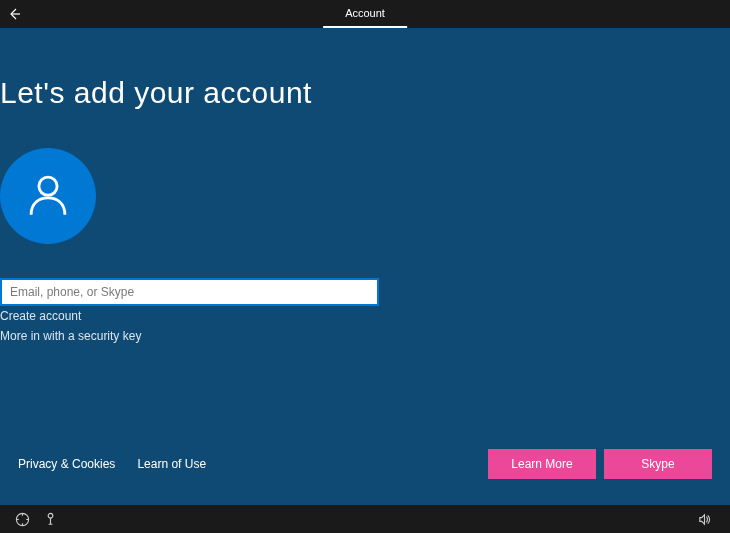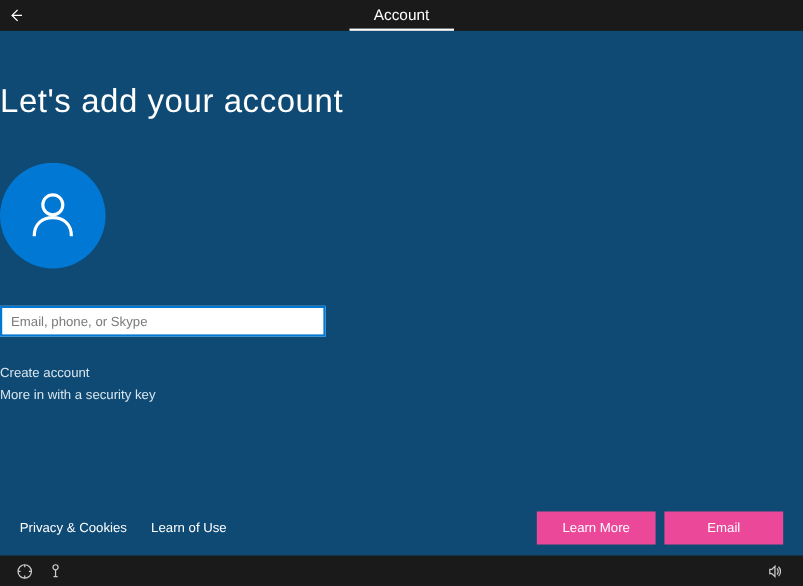--- a/index.html
+++ b/index.html
@@ -30,21 +30,21 @@
       align-items: center;
       justify-content: center;
       color: #fff;
       cursor: pointer;
     }
     .tab {
       position: absolute;
       left: 50%;
       transform: translateX(-50%);
       color: #fff;
-      font-size: 14px;
+      font-size: 11px;
       height: 28px;
       display: flex;
       align-items: center;
       padding: 0 22px;
       border-bottom: 2px solid #fff;
     }
     .content {
       flex: 1;
       background: #0e4a73;
       display: flex;
@@ -67,49 +67,49 @@
       height: 96px;
       border-radius: 50%;
       background: #0078d4;
       display: flex;
       align-items: center;
       justify-content: center;
       margin-top: 38px;
     }
     .input-wrap {
       margin-top: 34px;
-      width: 296px;
+      width: 379px;
     }
     .email-input {
       width: 100%;
       height: 28px;
       background: #fff;
       border: 2px solid #0078d4;
       font-size: 12px;
       padding: 0 8px;
       outline: none;
       color: #333;
     }
     .email-input::placeholder {
       color: #7a7a7a;
     }
     .links {
       width: 340px;
-      margin-top: 26px;
+      margin-top: 3px;
     }
     .link {
       font-size: 12px;
       color: #d9e6ef;
       cursor: pointer;
       display: block;
       margin-bottom: 6px;
     }
     .footer-row {
       position: absolute;
-      bottom: 38px;
+      bottom: 54px;
       left: 0;
       right: 0;
       display: flex;
       align-items: center;
       padding: 0 18px;
     }
     .footer-link {
       font-size: 12px;
       color: #fff;
       cursor: pointer;
@@ -186,21 +186,21 @@
   <div class="links">
     <span class="link">Create account</span>
     <span class="link">More in with a security key</span>
   </div>
 
   <div class="footer-row">
     <span class="footer-link">Privacy &amp; Cookies</span>
     <span class="footer-link">Learn of Use</span>
     <div class="footer-spacer"></div>
     <button class="btn">Learn More</button>
-    <button class="btn">Email</button>
+    <button class="btn">Skype</button>
   </div>
 </div>
 
 <div class="taskbar">
   <div class="taskbar-icon">
     <svg width="15" height="15" viewBox="0 0 16 16" fill="none" stroke="currentColor" stroke-width="1.2">
       <circle cx="8" cy="8" r="6.5"></circle>
       <path d="M8 1.5 L8 4 M14.5 8 L12 8 M8 14.5 L8 12 M1.5 8 L4 8"></path>
     </svg>
   </div>

